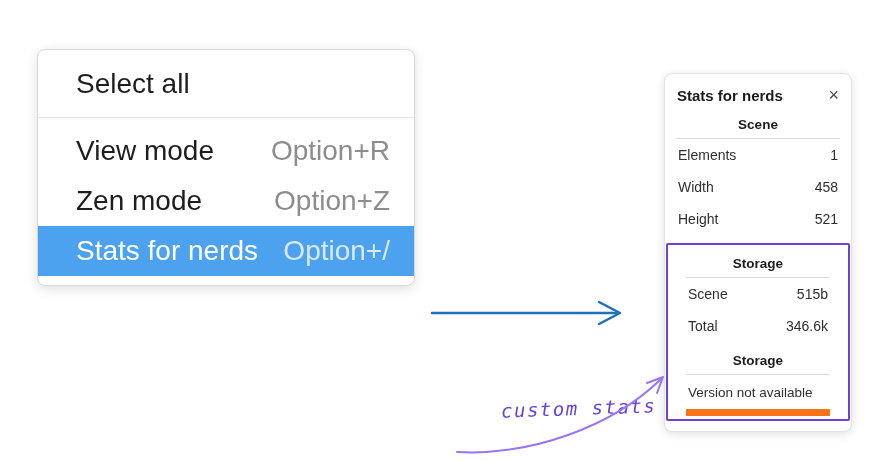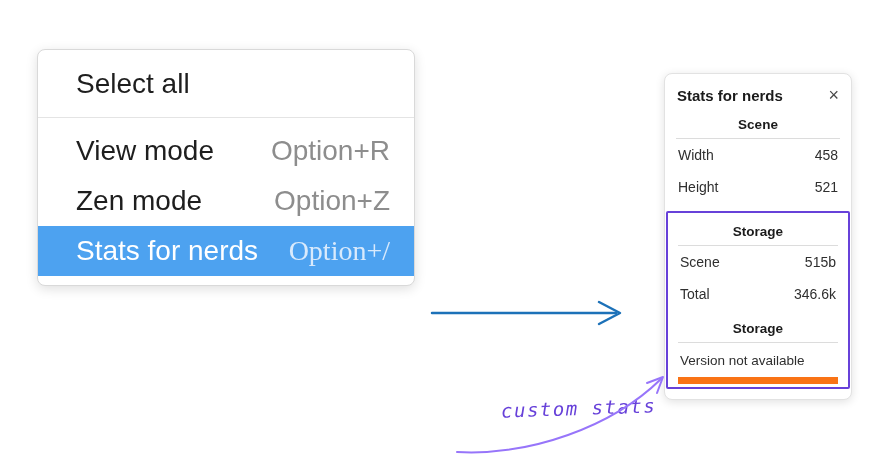--- a/index.html
+++ b/index.html
@@ -19,21 +19,21 @@
     box-shadow: 0 3px 12px rgba(0,0,0,.13);
     padding: 9px 0;
   }
   .menu-item {
     display: flex; justify-content: space-between; align-items: center;
     height: 50px; padding: 0 24px 0 38px;
     font-size: 28px; color: #1e1e1e; cursor: default;
   }
   .menu-item .mi-shortcut { color: var(--shortcut-gray, #8d8d8d); }
   .menu-item.selected { background: var(--menu-selected-bg, #4da2f0); color: var(--menu-selected-text, #ffffff); }
-  .menu-item.selected .mi-shortcut { color: #d9eafc; font-family: Liberation Serif, serif; }
+  .menu-item.selected .mi-shortcut { color: #d9eafc; }
   .menu-divider { border-top: 1px solid #e4e4e4; margin: 8px 0; }
 
   
   .stats-panel {
     position: absolute; left: 664px; top: 73px; width: 188px;
     box-sizing: border-box; background: #fff;
     border: 1px solid #e2e2e2; border-radius: 8px;
     box-shadow: 0 2px 10px rgba(0,0,0,.12);
     padding: 12px 11px 8px;
   }
@@ -48,21 +48,21 @@
     display: flex; justify-content: space-between;
     font-size: 14px; color: #2f2f2f; padding: 8px 2px;
   }
   .version-note {
     font-size: 13.5px; color: #2f2f2f;
     padding: 10px 2px 9px; border-bottom: 7px solid #f97316;
   }
   .highlight-wrap {
     border: 2px solid var(--annotation-purple, #6741d9);
     border-radius: 2px;
-    margin: 8px -10px 2px; padding: 0 10px 3px;
+    margin: 8px -10px 2px; padding: 0 18px 3px;
   }
 
   
   .annotation-label {
     position: absolute; left: 501px; top: 397px;
     font-size: 19px; font-style: italic; letter-spacing: 1.5px;
     color: var(--annotation-purple, #6741d9);
     font-family: "DejaVu Sans Mono", monospace;
     transform: rotate(-2deg);
     white-space: nowrap;
@@ -97,20 +97,24 @@
 
   <div class="stats-panel">
     <div class="panel-header">
       <span class="panel-title">Stats for nerds</span>
       <span class="panel-close">×</span>
     </div>
 
     <div>
       <div class="section-title">Scene</div>
       <div class="stat-row">
+        <span>Elements</span>
+        <span>1</span>
+      </div>
+      <div class="stat-row">
         <span>Width</span>
         <span>458</span>
       </div>
       <div class="stat-row">
         <span>Height</span>
         <span>521</span>
       </div>
     </div>
 
     <div class="highlight-wrap">

